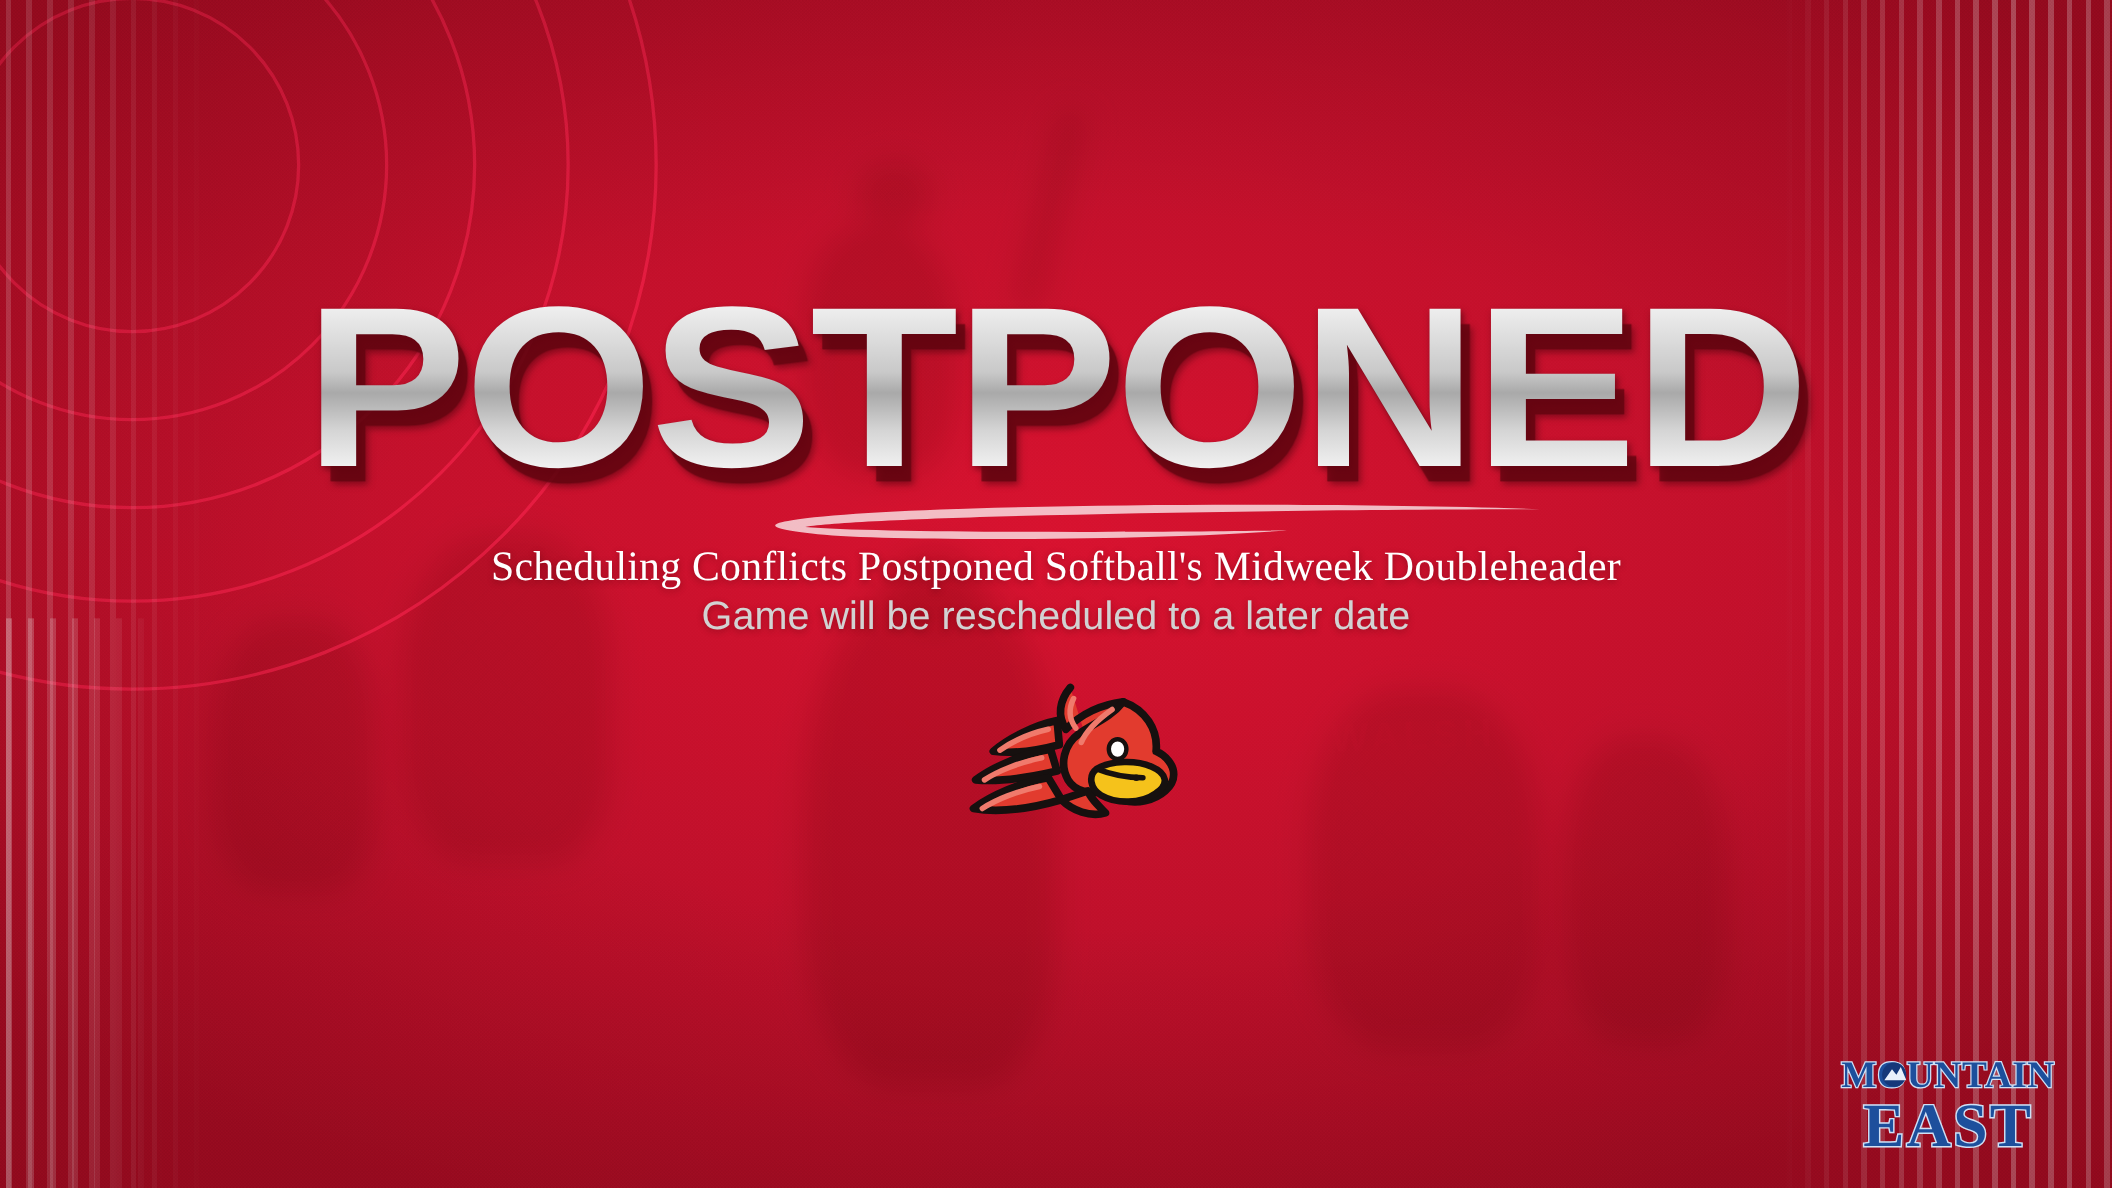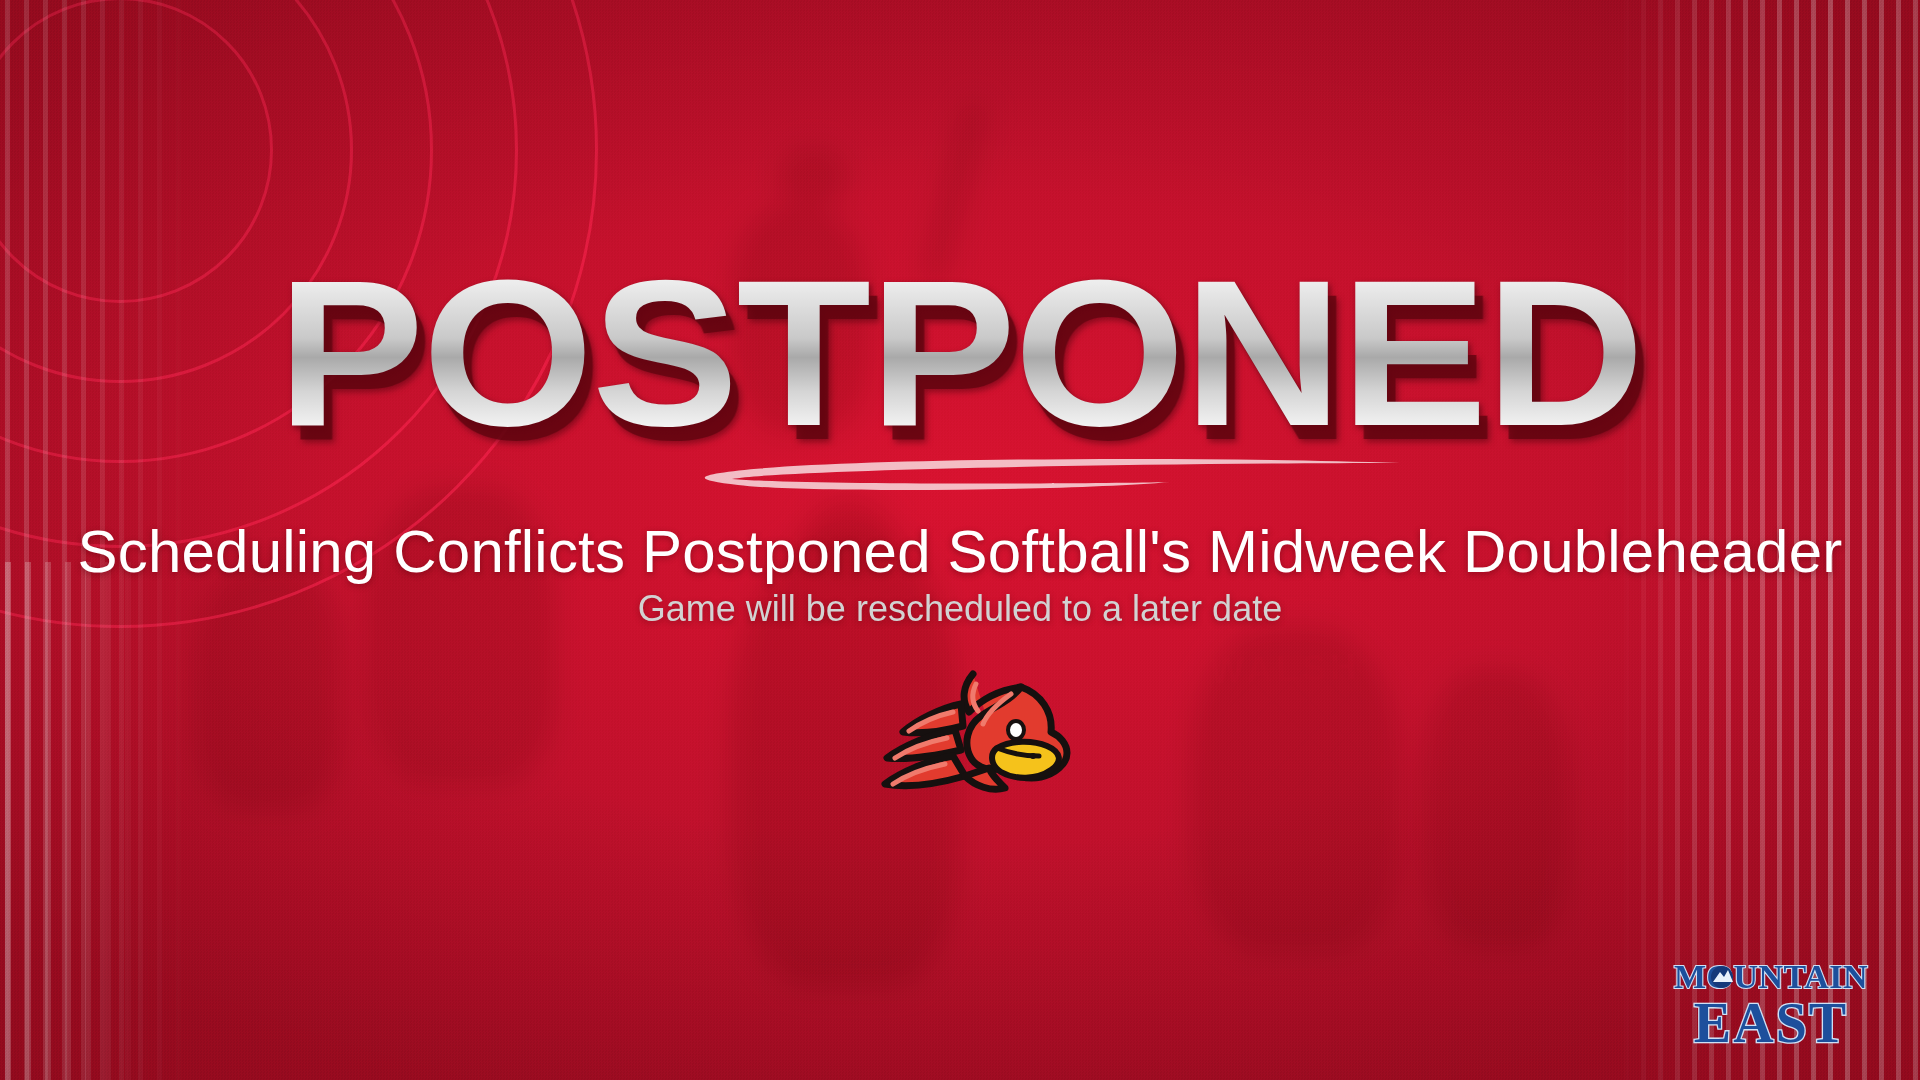--- a/index.html
+++ b/index.html
@@ -213,24 +213,23 @@
 
   .swoosh {
     position: relative;
     width: 980px;
     height: 42px;
     margin-top: 2px;
   }
   .swoosh svg { display: block; width: 100%; height: 100%; }
 
   .subtitle {
-    margin-top: 24px;
     color: #ffffff;
-    font-family: Liberation Sans, sans-serif;
-    font-size: 60px;
+    font-family: Liberation Serif, serif;
+    font-size: 38px;
     font-weight: 400;
     letter-spacing: .2px;
     white-space: nowrap;
     text-shadow: 0 2px 6px rgba(80,0,10,.45);
   }
 
   .subtitle2 {
     margin-top: 2px;
     color: #d2d2d2;
     font-family: "Liberation Sans Narrow", "Liberation Sans", sans-serif;

